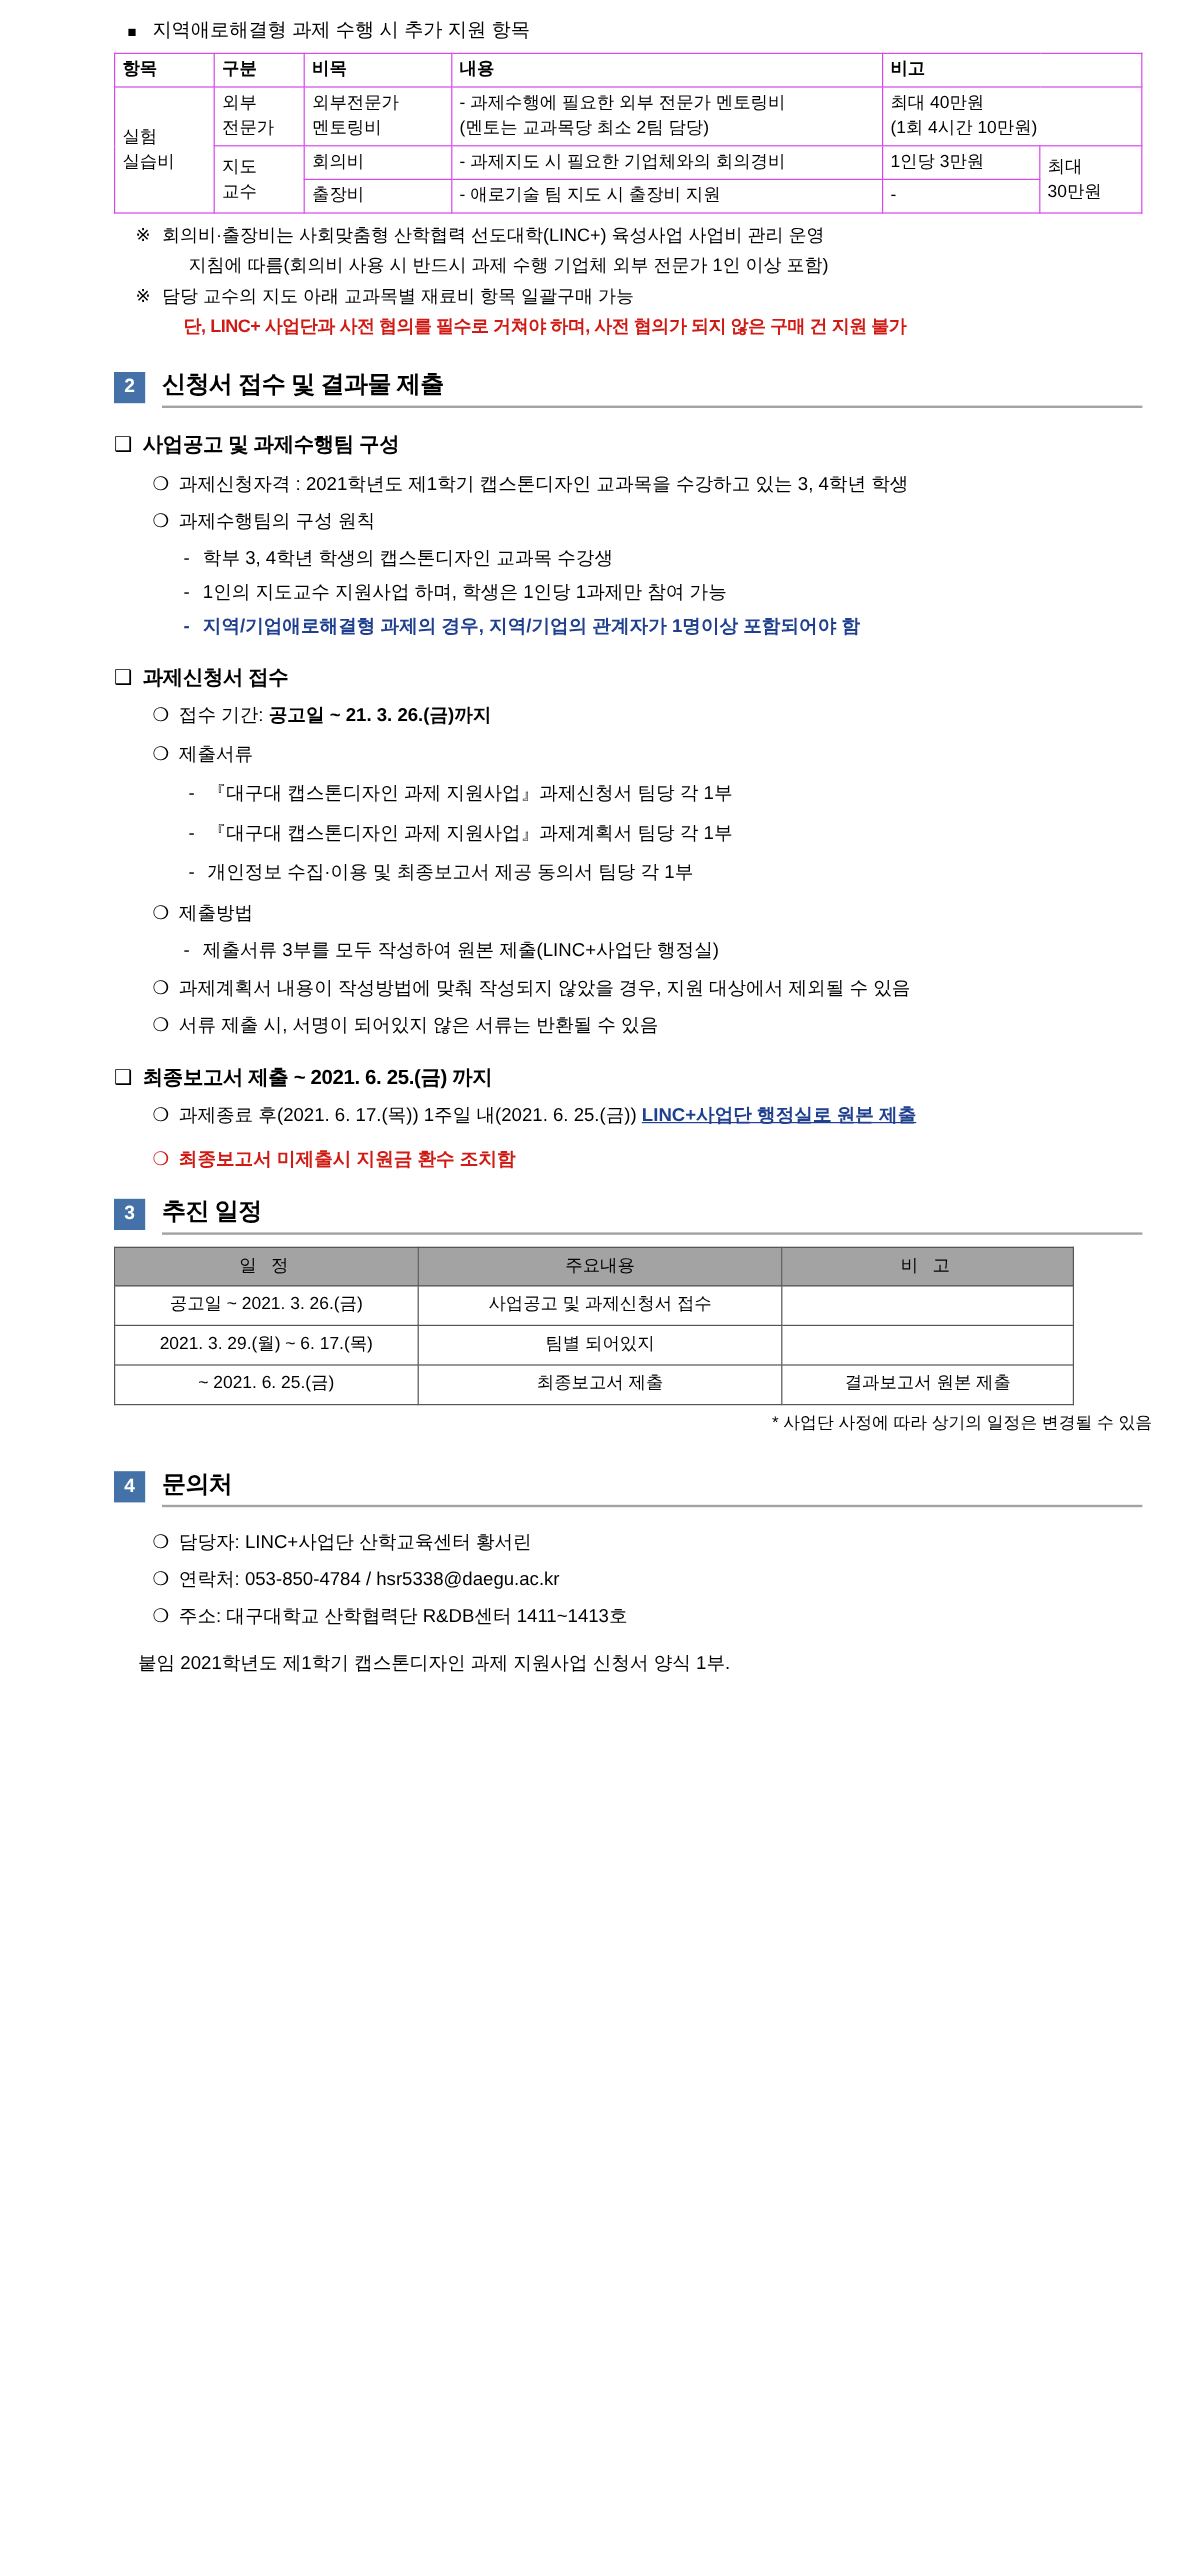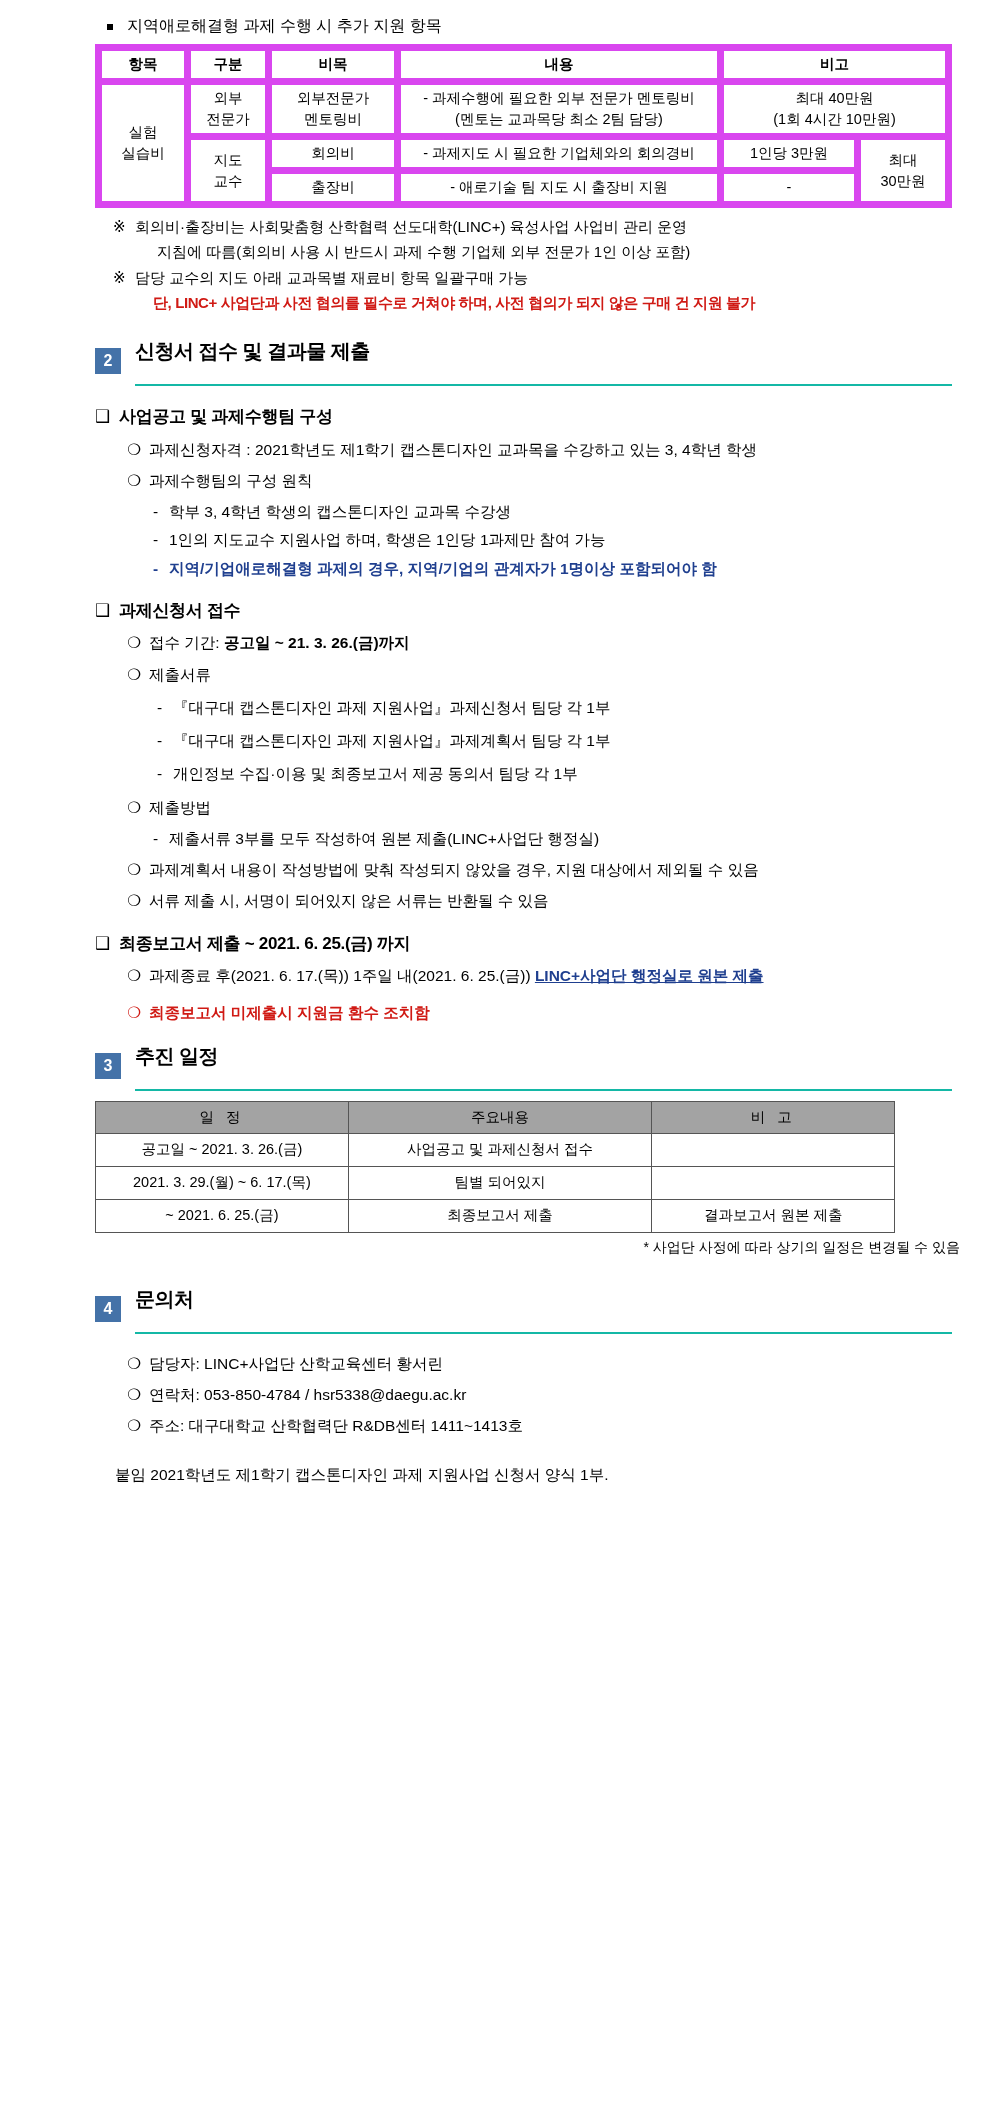--- a/index.html
+++ b/index.html
@@ -67,22 +67,22 @@
     display: flex;
     align-items: center;
     justify-content: center;
   }
   .section .stitle {
     flex: 1 1 auto;
     margin-left: 14px;
     font-size: 20px;
     font-weight: bold;
     letter-spacing: -0.5px;
-    border-bottom: 2px solid #14b8a6;
-    padding-bottom: 18px;
+    border-bottom: 2px solid #a3a3a3;
+    padding-bottom: 2px;
   }
   .section .stitle span { display: inline-block; }
 
   
   .h-box {
     display: flex;
     align-items: flex-start;
     margin: 18px 0 6px 0;
     font-size: 17px;
     font-weight: bold;
@@ -117,23 +117,23 @@
   .red  { color: #d01a14; font-weight: bold; }
   .under { text-decoration: underline; }
 
   
   table.grid {
     border-collapse: collapse;
     width: 100%;
     font-size: 14.5px;
   }
   table.grid th, table.grid td {
-    border: 7px solid #d946ef;
+    border: 1px solid #d946ef;
     padding: 3px 6px;
-    text-align: center;
+    text-align: left;
     vertical-align: middle;
     line-height: 1.45;
   }
   table.grid th { font-weight: bold; }
   td.left { text-align: left; padding-left: 8px; }
 
   .tbl-wrap { margin: 6px 0 8px 0; padding-left: 0; }
 
   
   .note {
@@ -166,21 +166,21 @@
   }
   table.sched thead th.nosp { letter-spacing: 0; }
   .sched-note {
     text-align: right;
     font-size: 14px;
     padding-right: 32px;
     margin-top: 4px;
   }
 
   .footer-note {
-    margin: 26px 0 0 0;
+    margin: 16px 0 0 0;
     padding-left: 20px;
     font-size: 15.5px;
   }
 
   .tight { letter-spacing: -0.4px; }
 </style>
 </head>
 <body>
 
 <div class="page">

